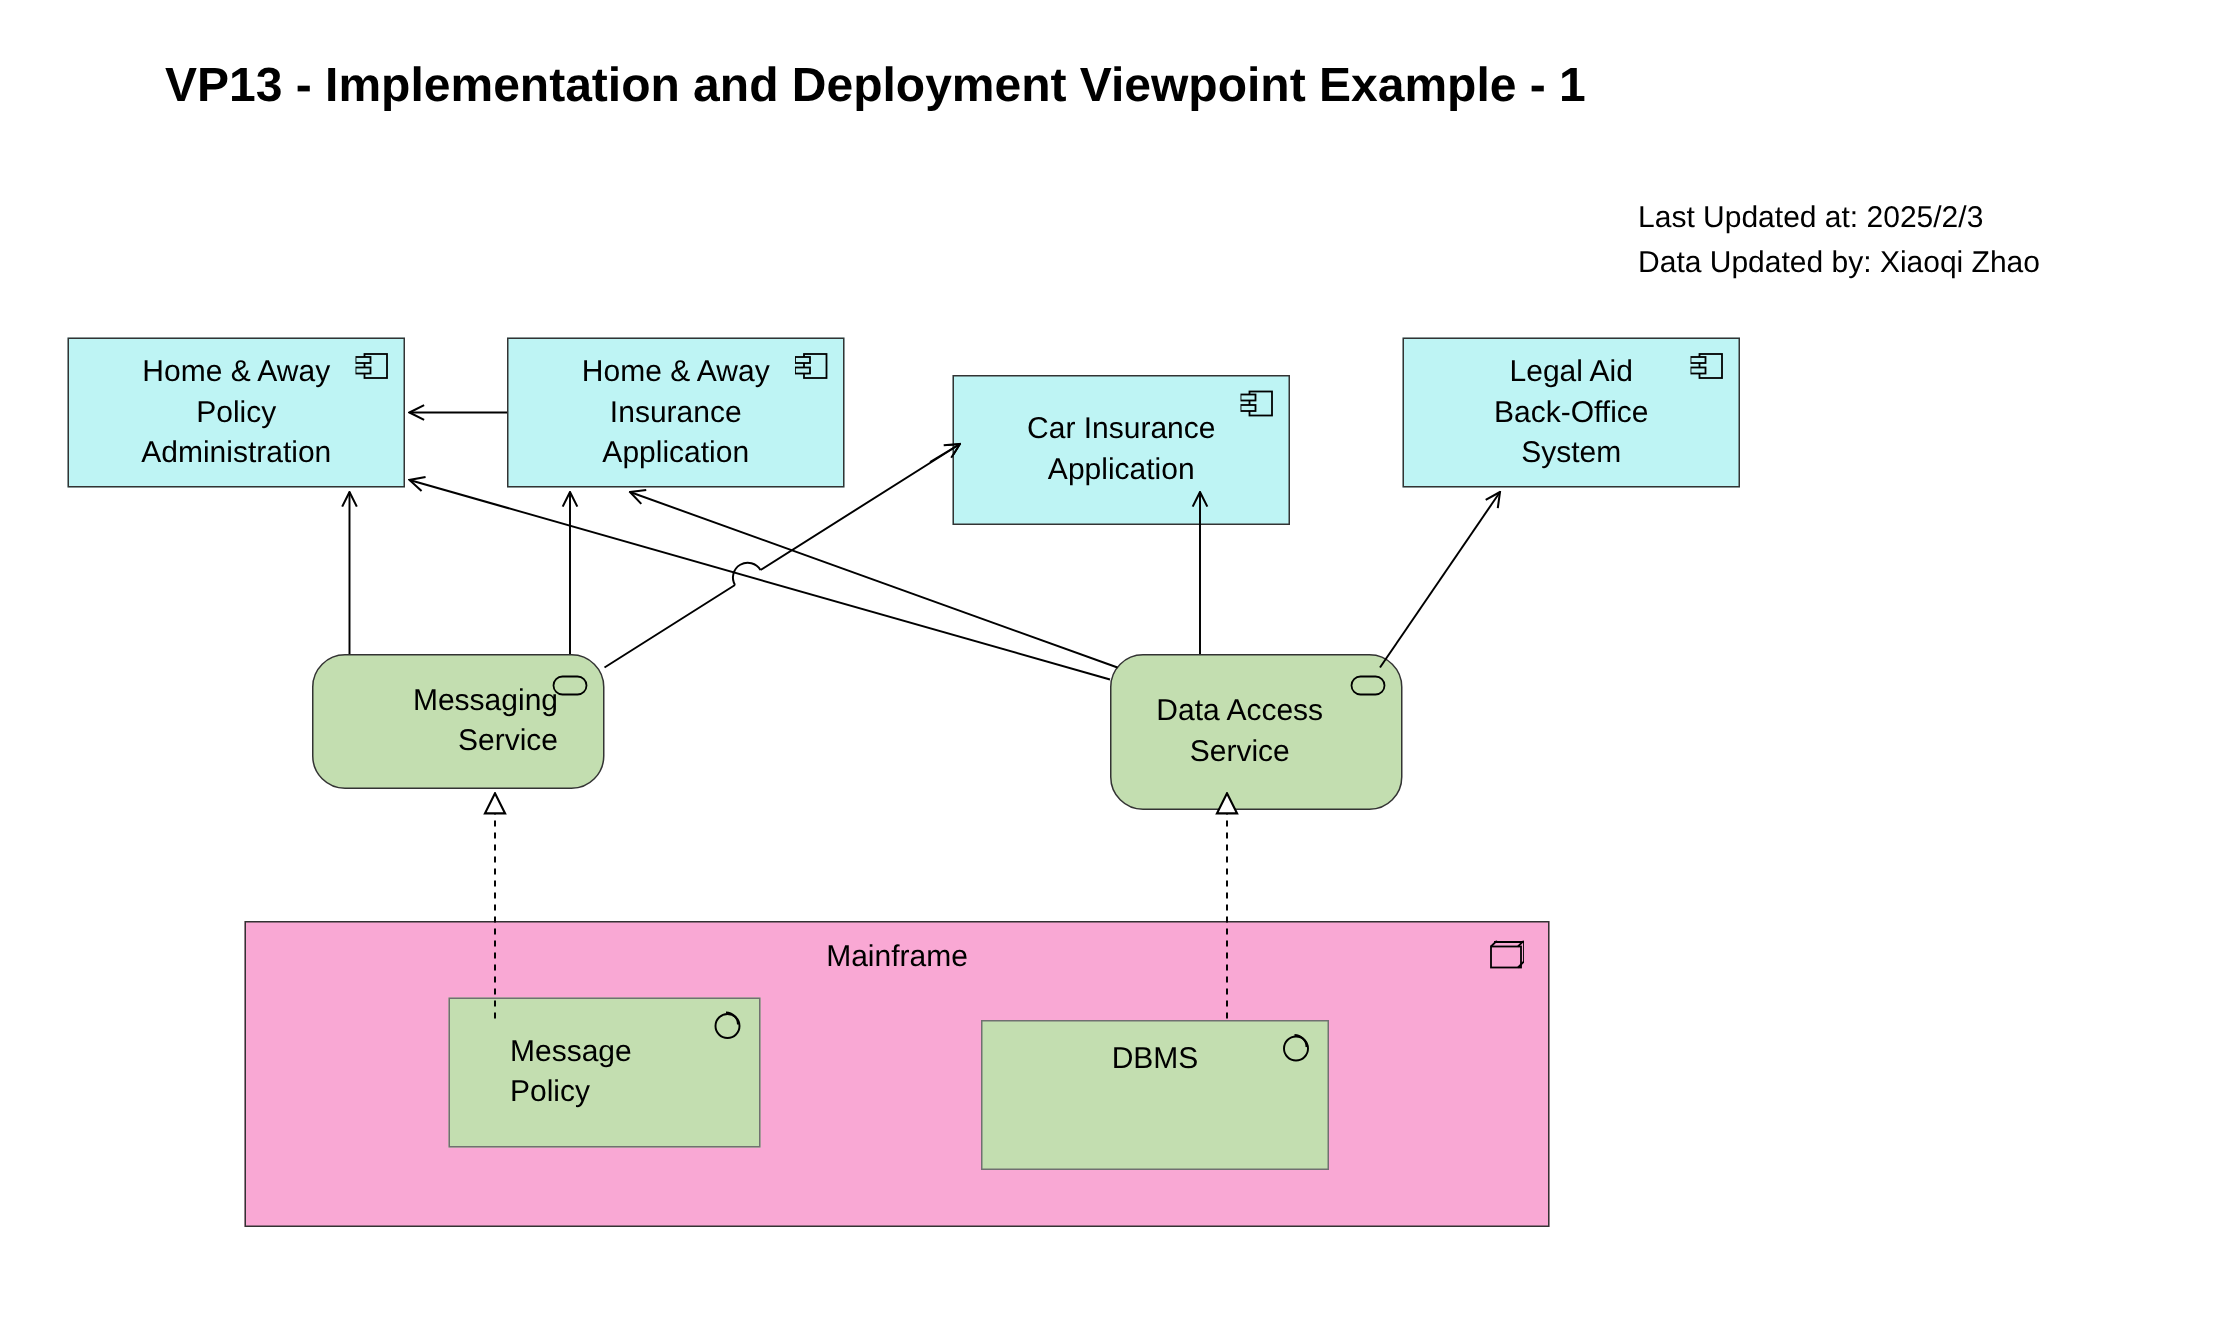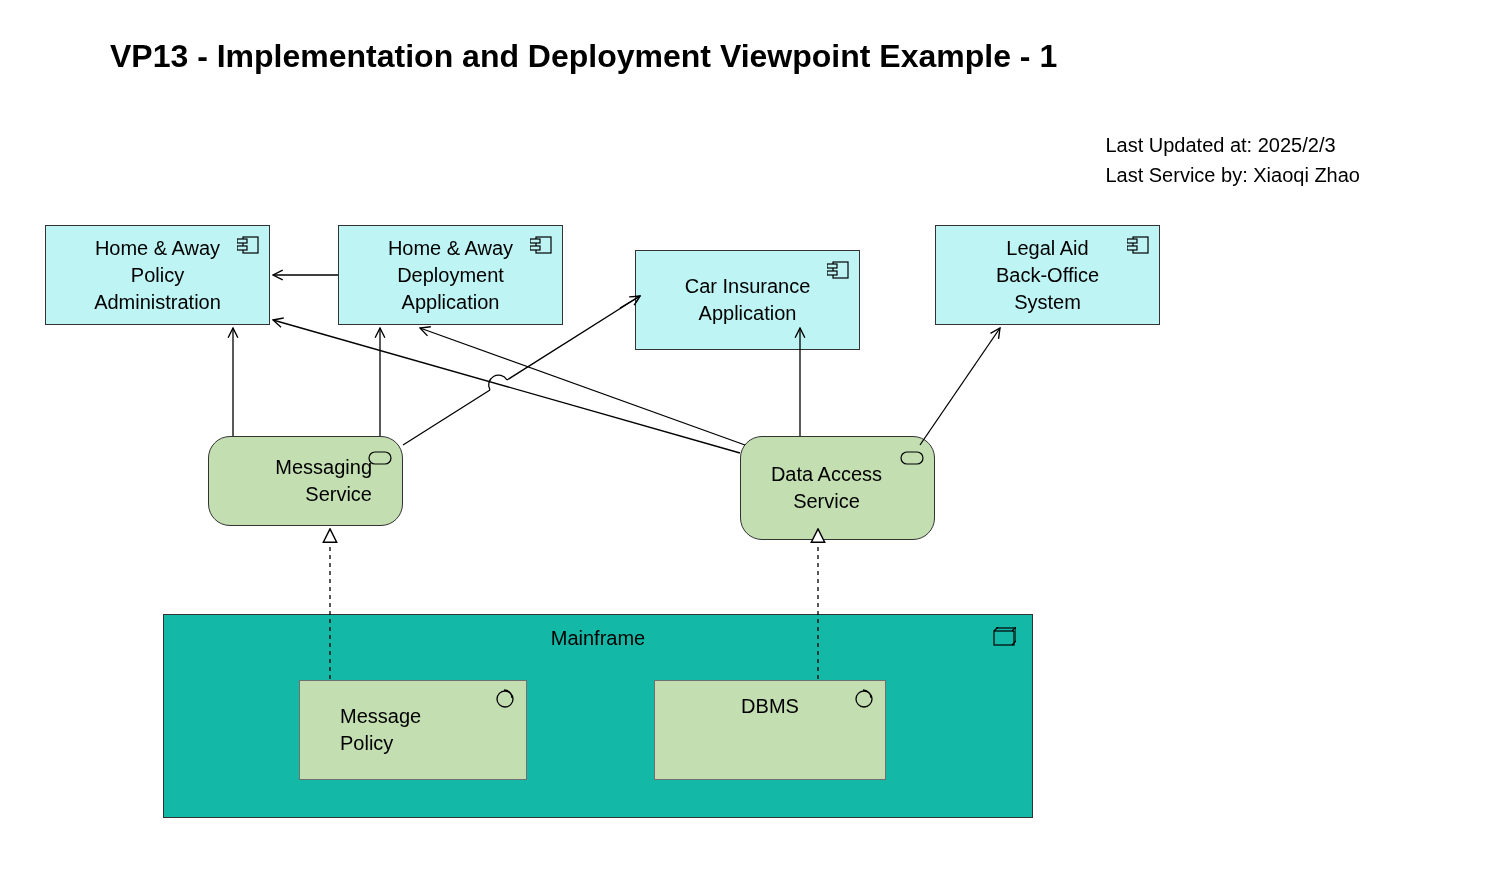--- a/index.html
+++ b/index.html
@@ -50,21 +50,21 @@
   .app-comp {
     background: #bef4f4;
     border: 1px solid #333;
   }
   .service {
     background: #c3deb0;
     border: 1px solid #333;
     border-radius: 22px;
   }
   .node-box {
-    background: #14b8a6;
+    background: #f9a8d4;
     border: 1px solid #333;
   }
   .sys-sw {
     background: #c3deb0;
     border: 1px solid #707070;
   }
   .mainframe-label {
     position: absolute;
     top: 10px;
     left: 50%;
@@ -90,21 +90,21 @@
 
 <div class="canvas">
 
   <div class="title">VP13 - Implementation and Deployment Viewpoint Example - 1</div>
 
   <div class="meta">
     <div>
       <span>Last Updated at: </span><span>2025/2/3</span>
     </div>
     <div>
-      <span>Last Service by: </span><span>Xiaoqi Zhao</span>
+      <span>Data Updated by: </span><span>Xiaoqi Zhao</span>
     </div>
   </div>
 
   <div class="node app-comp" style="left:45px; top:225px; width:225px; height:100px;">
     <span class="glyph">
       <svg width="22" height="18">
           <rect x="6" y="1" width="15" height="16" fill="none" stroke="#000" stroke-width="1.2"></rect>
           <rect x="0" y="3" width="10" height="4" fill="#bef4f4" stroke="#000" stroke-width="1.2"></rect>
           <rect x="0" y="10" width="10" height="4" fill="#bef4f4" stroke="#000" stroke-width="1.2"></rect>
         </svg>
@@ -119,21 +119,21 @@
   <div class="node app-comp" style="left:338px; top:225px; width:225px; height:100px;">
     <span class="glyph">
       <svg width="22" height="18">
           <rect x="6" y="1" width="15" height="16" fill="none" stroke="#000" stroke-width="1.2"></rect>
           <rect x="0" y="3" width="10" height="4" fill="#bef4f4" stroke="#000" stroke-width="1.2"></rect>
           <rect x="0" y="10" width="10" height="4" fill="#bef4f4" stroke="#000" stroke-width="1.2"></rect>
         </svg>
     </span>
     <div class="label">
       <div>Home &amp; Away</div>
-      <div>Deployment</div>
+      <div>Insurance</div>
       <div>Application</div>
     </div>
   </div>
 
   <div class="node app-comp" style="left:635px; top:225px; width:225px; height:100px;margin-top:25px;">
     <span class="glyph">
       <svg width="22" height="18">
           <rect x="6" y="1" width="15" height="16" fill="none" stroke="#000" stroke-width="1.2"></rect>
           <rect x="0" y="3" width="10" height="4" fill="#bef4f4" stroke="#000" stroke-width="1.2"></rect>
           <rect x="0" y="10" width="10" height="4" fill="#bef4f4" stroke="#000" stroke-width="1.2"></rect>
@@ -190,21 +190,21 @@
         <rect x="4" y="4" width="20" height="14" fill="none" stroke="#000" stroke-width="1.2"></rect>
         <line x1="4" y1="4" x2="8" y2="0" stroke="#000" stroke-width="1.2"></line>
         <line x1="24" y1="4" x2="28" y2="0" stroke="#000" stroke-width="1.2" transform="translate(-2,0)"></line>
         <line x1="24" y1="18" x2="28" y2="14" stroke="#000" stroke-width="1.2" transform="translate(-2,0)"></line>
         <line x1="6" y1="1" x2="26" y2="1" stroke="#000" stroke-width="1.2"></line>
         <line x1="26" y1="1" x2="26" y2="15" stroke="#000" stroke-width="1.2"></line>
       </svg>
     </span>
     <div class="mainframe-label">Mainframe</div>
 
-    <div class="node sys-sw" style="position:absolute; left:135px; top:65px; width:228px; height:100px;">
+    <div class="node sys-sw" style="position:absolute; left:135px; top:50px; width:208px; height:100px;">
       <span class="glyph">
         <svg width="22" height="20">
             <circle cx="11" cy="10" r="8" fill="none" stroke="#000" stroke-width="1.3"></circle>
             <path d="M11 2 A8 8 0 0 1 19 10" fill="none" stroke="#000" stroke-width="1.3" transform="translate(-1,-1)"></path>
           </svg>
       </span>
       <div class="label" style="text-align:left; padding-left:40px;">
         <div>Message</div>
         <div>Policy</div>
       </div>

